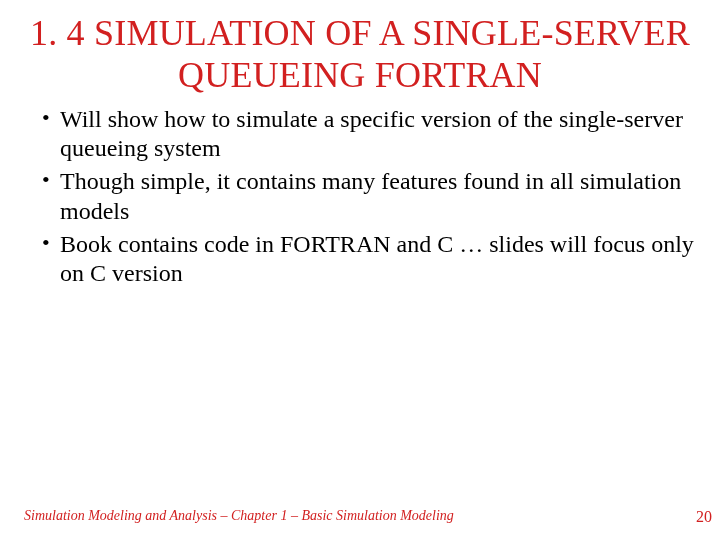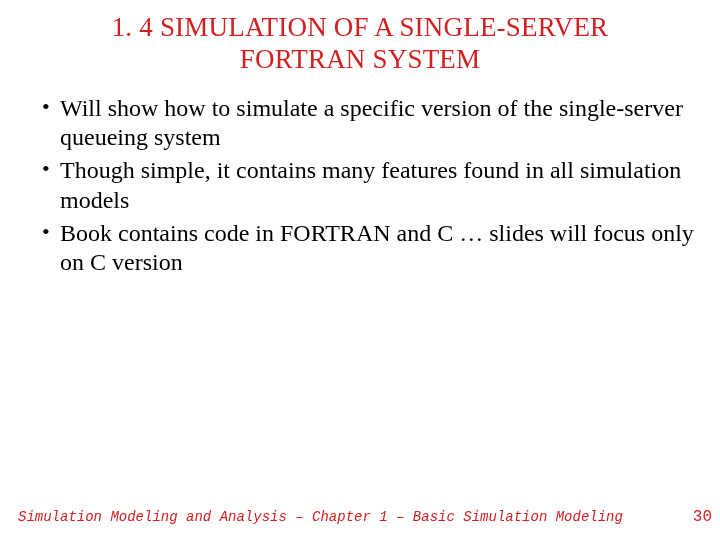--- a/index.html
+++ b/index.html
@@ -1,24 +1,24 @@
 <!DOCTYPE html>
 <html><head>
 <meta charset="utf-8">
 <style>
   * { margin: 0; padding: 0; box-sizing: border-box; }
   html, body { width: 720px; height: 540px; background: #fff; font-family: "Times New Roman", Times, serif; }
   .slide { position: relative; width: 720px; height: 540px; padding: 10px 24px 0 24px; }
   .title {
     color: #d22020;
-    font-size: 27px;
+    font-size: 36px;
     text-align: center;
     line-height: 1.18;
     margin-top: 2px;
-    margin-bottom: 18px;
+    margin-bottom: 8px;
     font-weight: 400;
     letter-spacing: 0.2px;
   }
   .bullets {
     list-style: none;
     padding-left: 18px;
     color: #000000;
     font-size: 24px;
     line-height: 1.22;
   }
@@ -30,50 +30,49 @@
   .bullets li::before {
     content: "•";
     position: absolute;
     left: 0;
     top: 0;
     font-size: 22px;
     line-height: 1.22;
   }
   .footer {
     position: absolute;
-    left: 18px;
+    left: 24px;
     right: 8px;
     bottom: 14px;
     display: flex;
     justify-content: space-between;
-    align-items: center;
+    align-items: flex-start;
     color: #d22020;
-    font-family: Liberation Mono, monospace;
   }
   .footer-left {
     font-style: italic;
     font-size: 14px;
   }
   .footer-right {
     font-size: 16px;
     font-style: normal;
   }
 </style>
 </head>
 <body>
 
 <div class="slide">
   <h1 class="title">
     <span>1. 4  SIMULATION OF A SINGLE-SERVER</span><br>
-    <span>FORTRAN SYSTEM</span>
+    <span>QUEUEING FORTRAN</span>
   </h1>
 
   <ul class="bullets">
     <li><span>Will show how to simulate a specific version of the single-server queueing system</span></li>
     <li><span>Though simple, it contains many features found in all simulation models</span></li>
     <li><span>Book contains code in FORTRAN and C … slides will focus only on C version</span></li>
   </ul>
 
   <div class="footer">
     <span class="footer-left">Simulation Modeling and Analysis – Chapter 1 –  Basic Simulation Modeling</span>
-    <span class="footer-right">30</span>
+    <span class="footer-right">20</span>
   </div>
 </div>
 
 </body></html>

